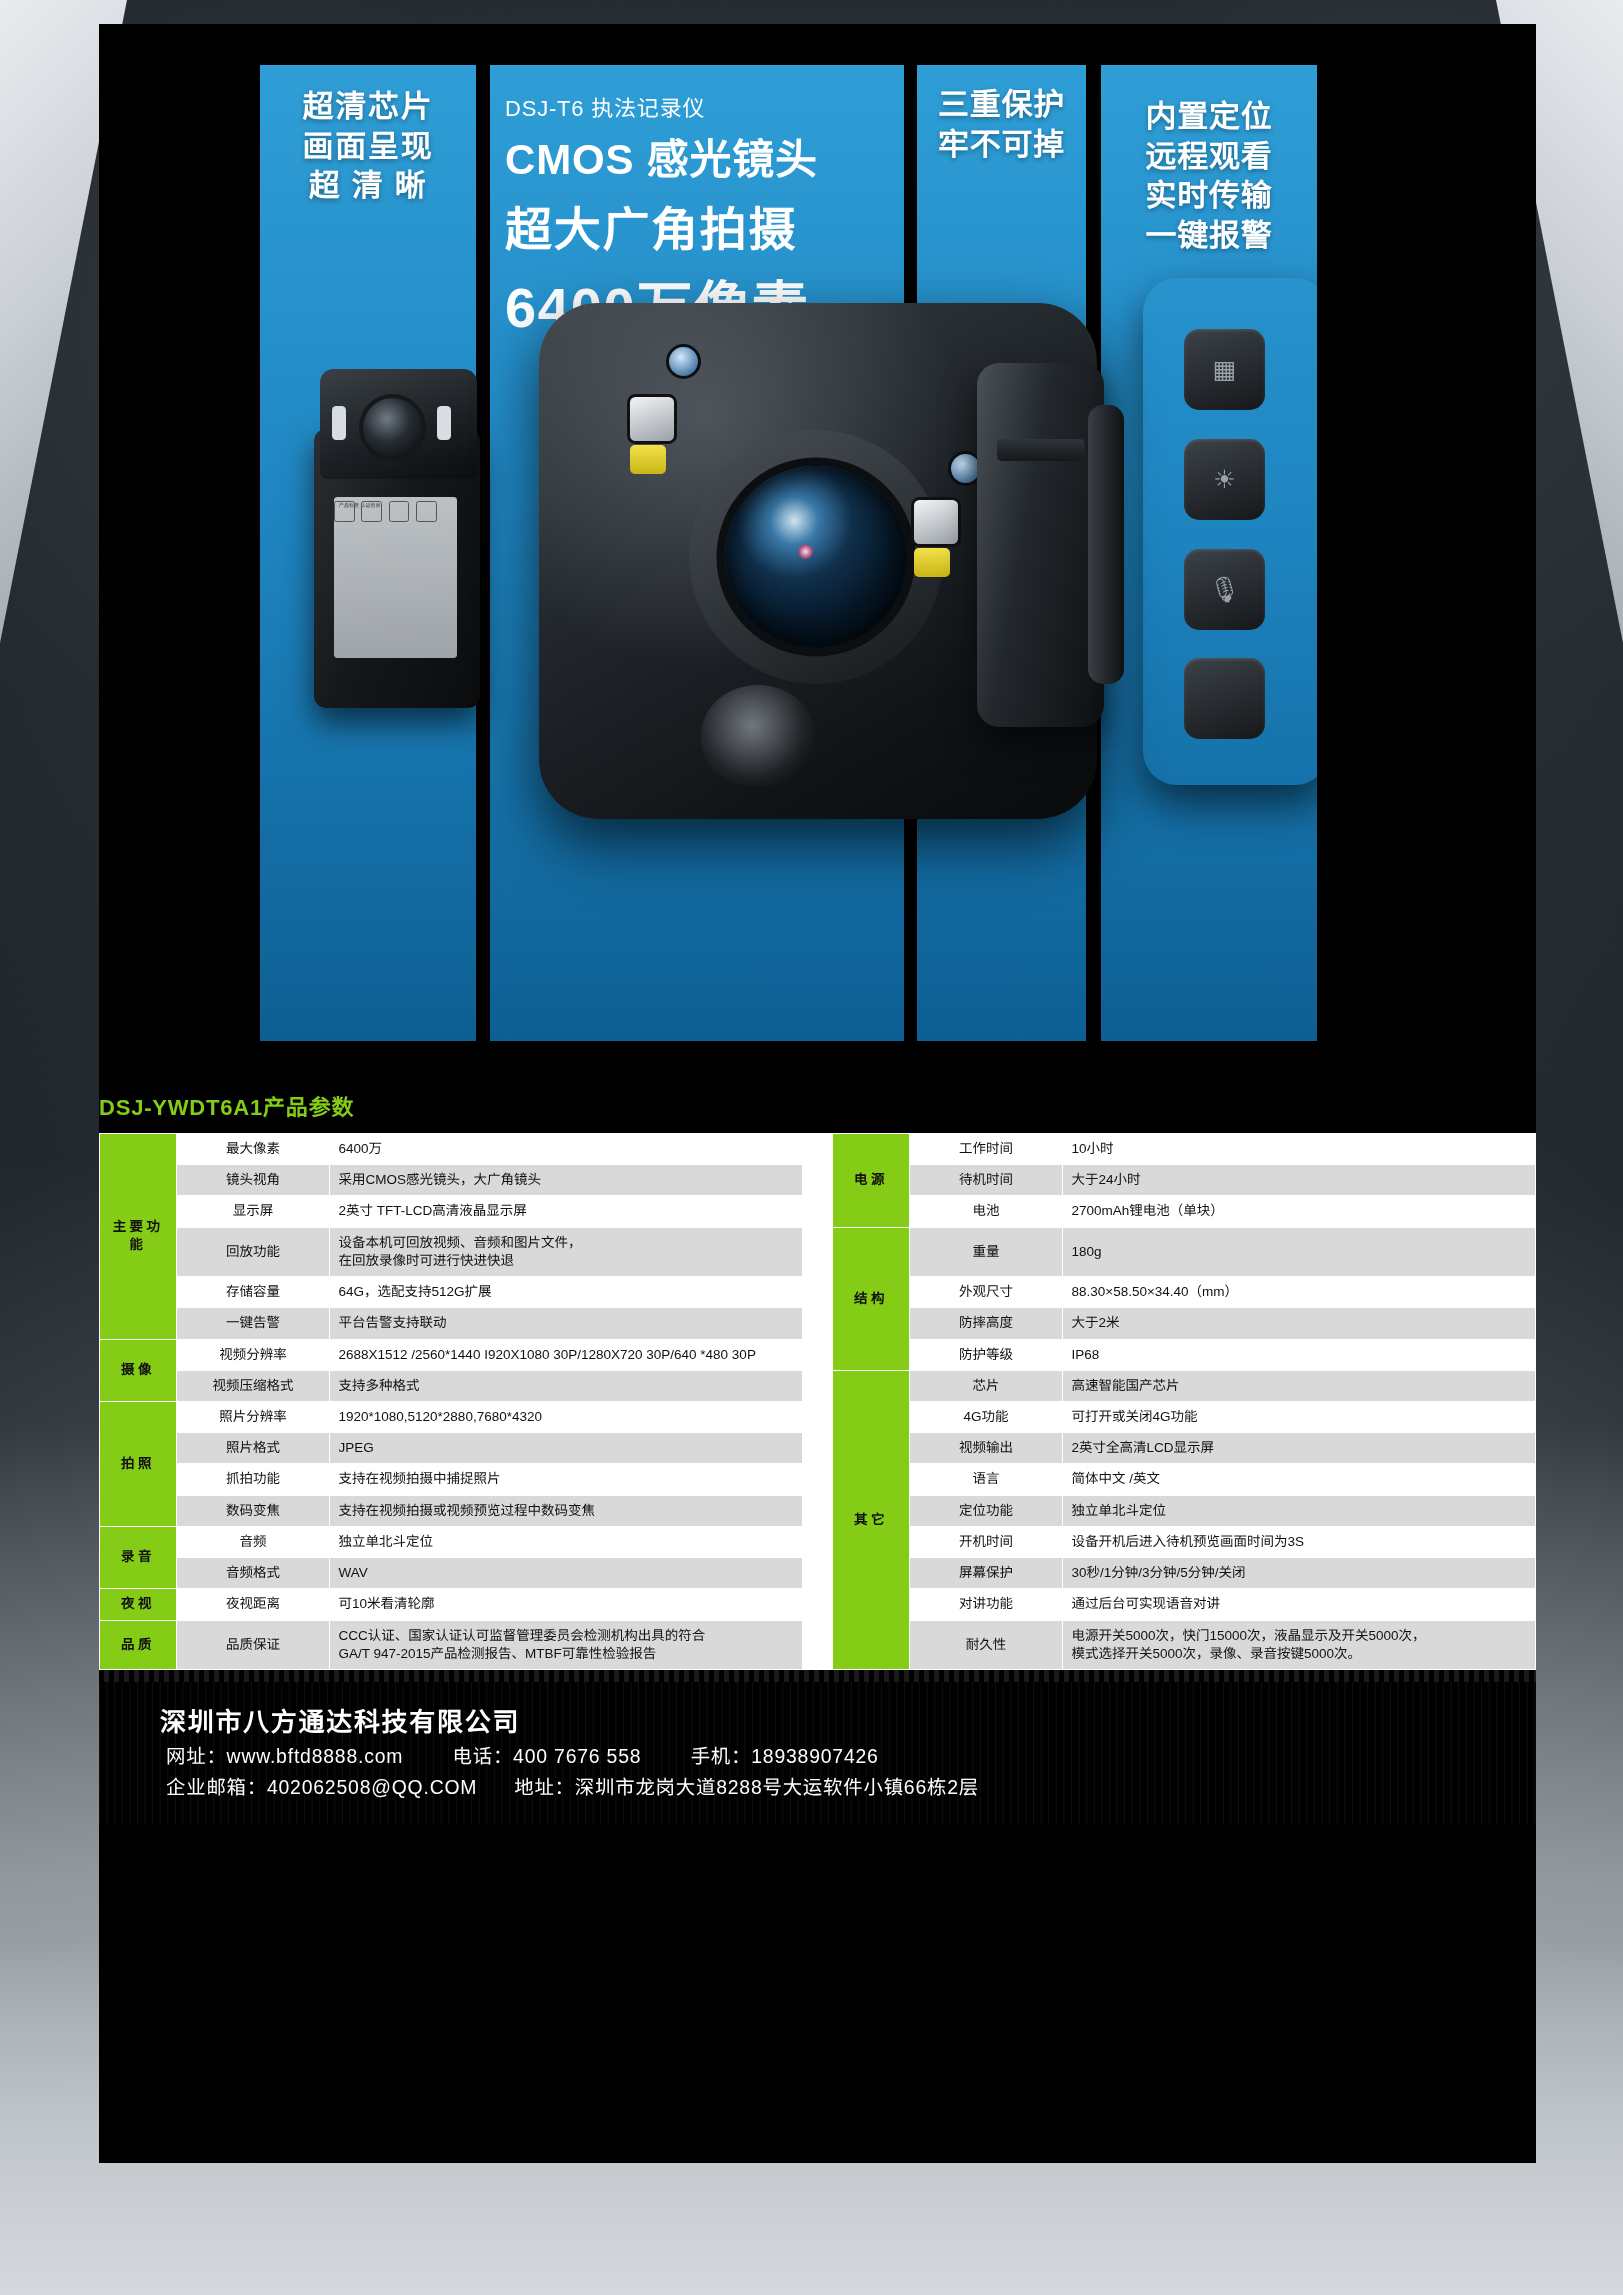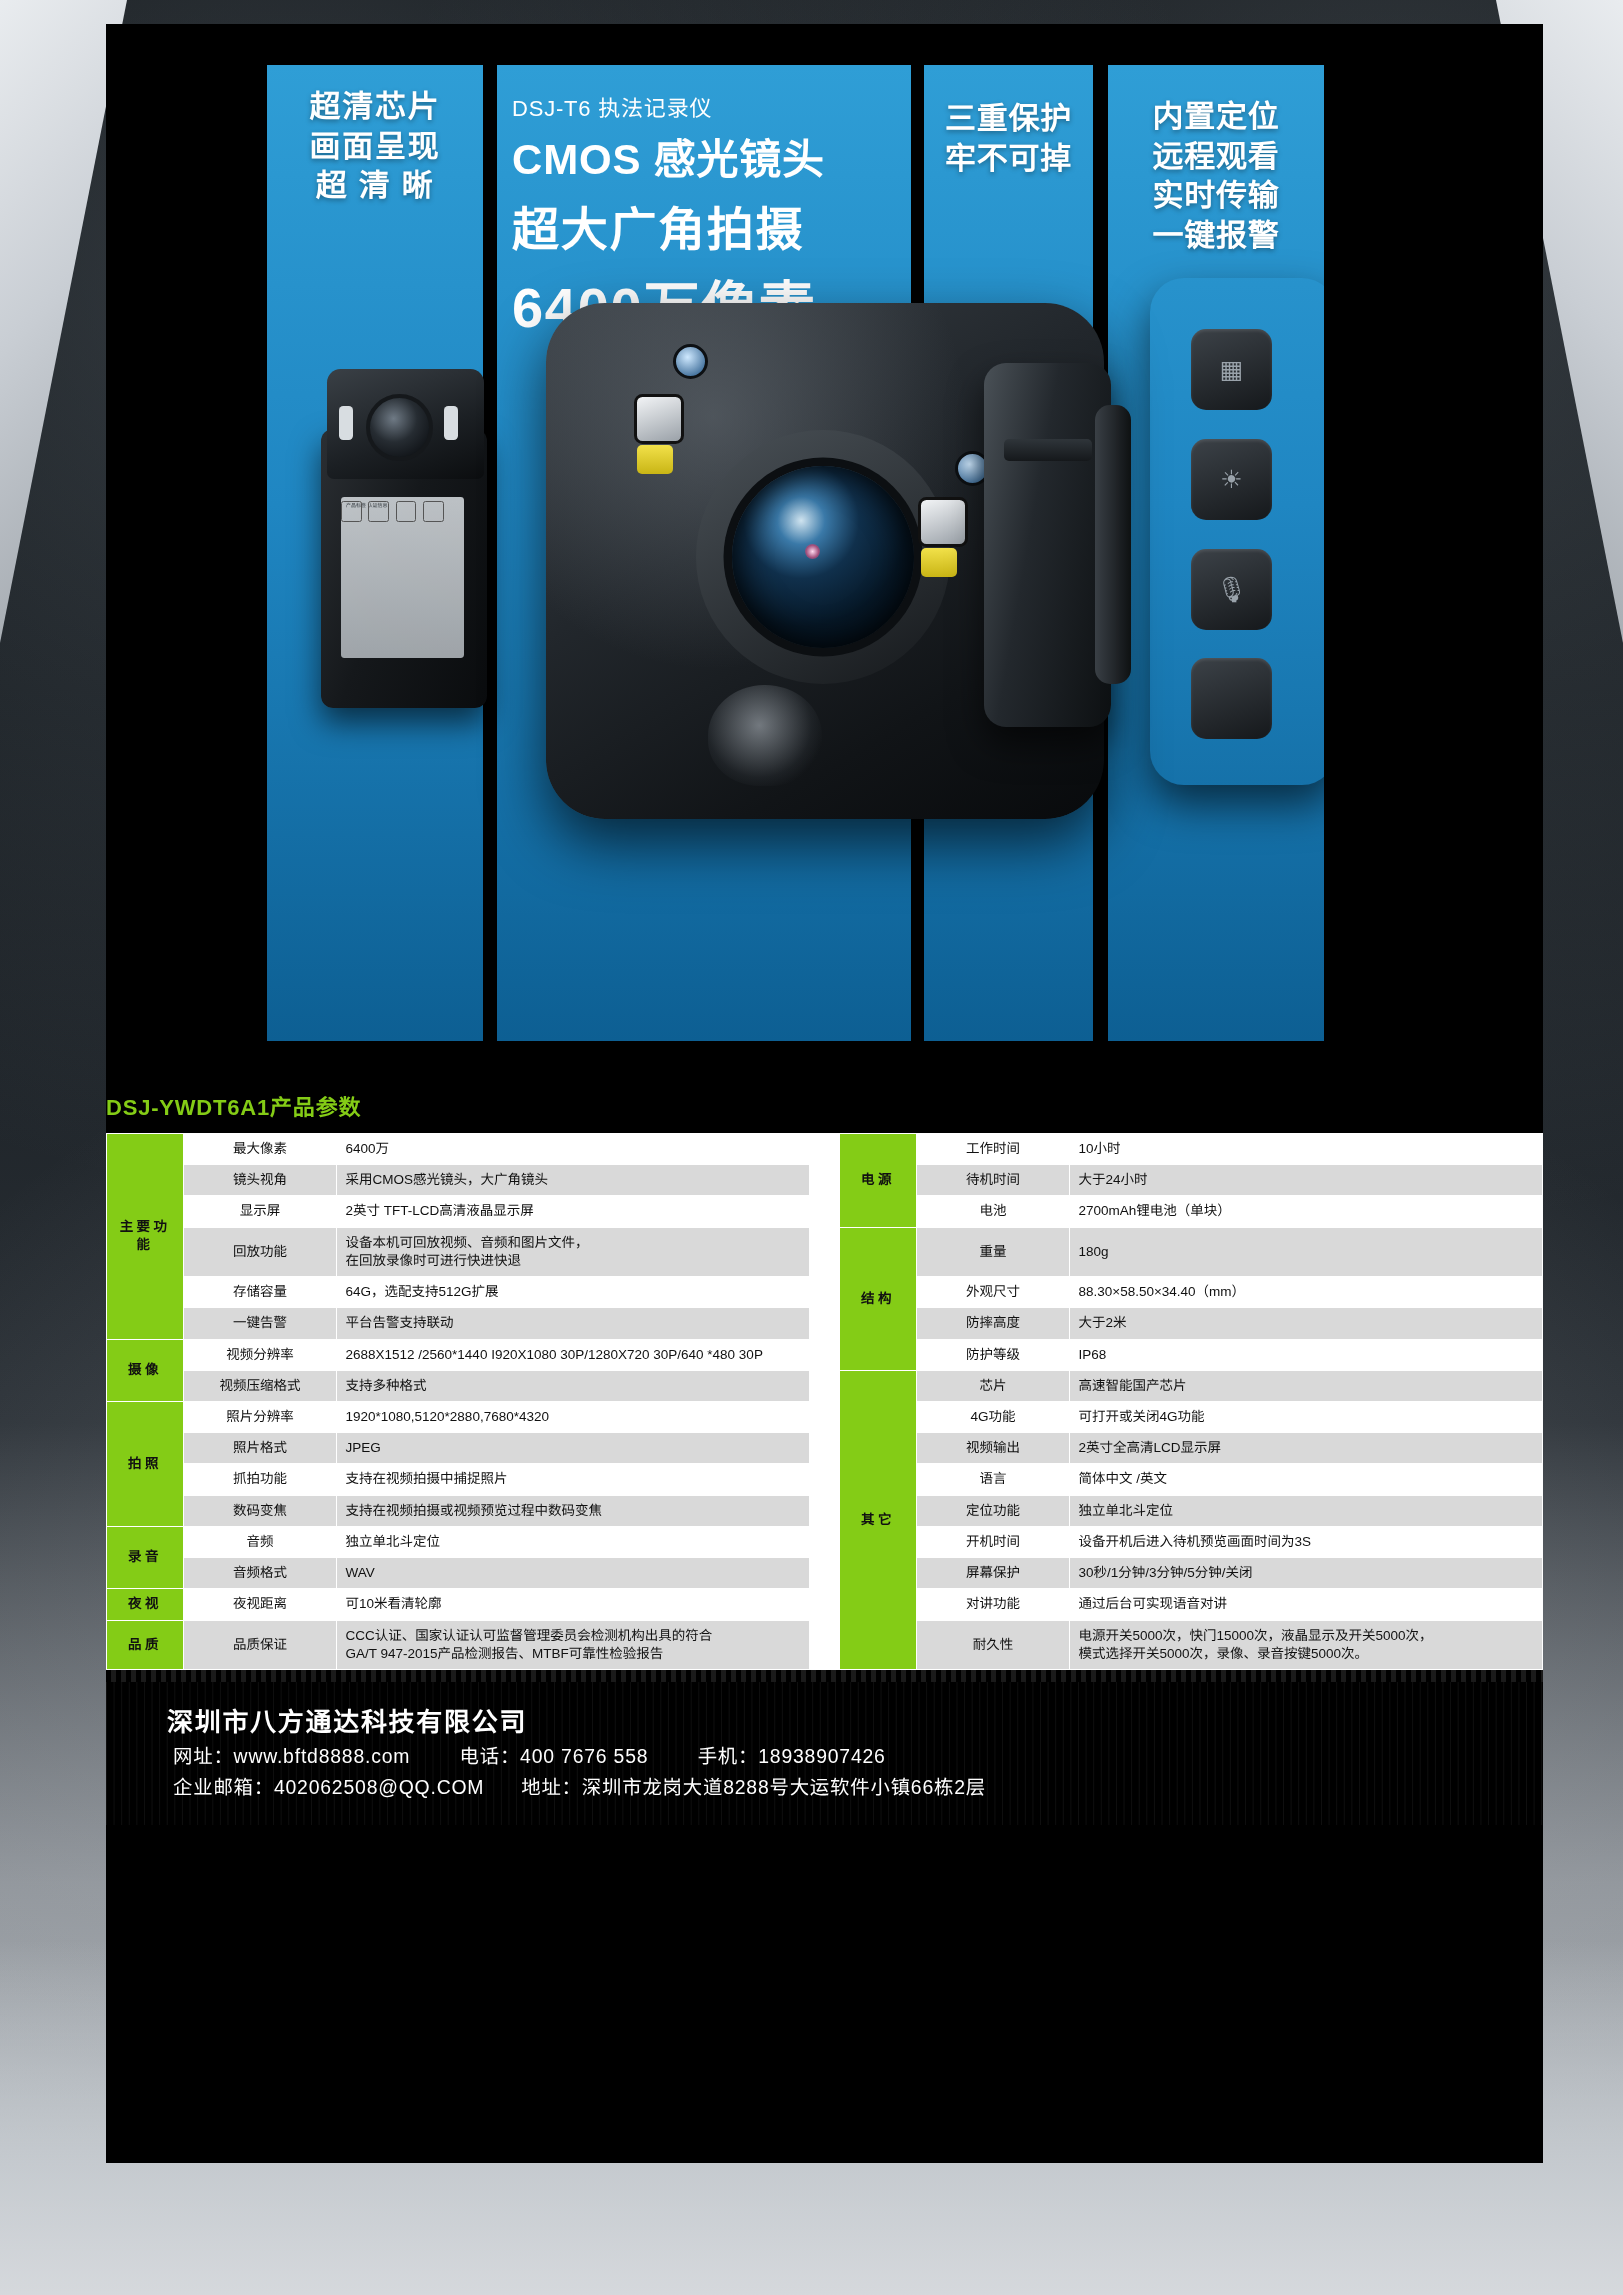--- a/index.html
+++ b/index.html
@@ -28,21 +28,21 @@
     background:linear-gradient(135deg,#e9ecef 0%,#c9ced4 45%,#9aa0a6 100%);
     clip-path:polygon(0 0,100% 0,0 100%);
   }
   .corner-r{
     position:absolute;right:0;top:0;width:127px;height:643px;
     background:linear-gradient(225deg,#e9ecef 0%,#c9ced4 45%,#9aa0a6 100%);
     clip-path:polygon(100% 0,0 0,100% 100%);
   }
   
   .sheet{
-    position:absolute;left:106px;top:24px;width:1437px;height:2139px;
+    position:absolute;left:99px;top:24px;width:1437px;height:2139px;
     background:#000;
   }
   
   .hero{
     position:relative;width:1437px;height:1053px;background:#000;
     overflow:hidden;
   }
   .panel{
     position:absolute;top:41px;bottom:36px;
     background:linear-gradient(to bottom,#2f9ed6 0%,#1f86c2 45%,#0d5f93 100%);
@@ -50,21 +50,21 @@
   .p1{left:161px;width:216px;}
   .p2{left:391px;width:414px;}
   .p3{left:818px;width:169px;}
   .p4{left:1002px;width:216px;}
 
   .panel .ptxt{
     position:relative;z-index:3;color:#fff;text-align:center;
     padding-top:22px;line-height:1.28;text-shadow:0 1.7px 5px rgba(0,0,0,.35);
   }
   .p1 .ptxt{font-size:31px;font-weight:bold;letter-spacing:1.7px;}
-  .p3 .ptxt{font-size:31px;font-weight:bold;letter-spacing:0.8px;padding-top:34px;}
+  .p3 .ptxt{font-size:31px;font-weight:bold;letter-spacing:0.8px;padding-top:20px;}
   .p4 .ptxt{font-size:31px;font-weight:bold;letter-spacing:0.8px;padding-top:32px;}
 
   .p2 .model{color:#fff;font-size:22px;padding:25px 0 3.4px 15px;letter-spacing:0.8px;}
   .p2 .l1{color:#fff;font-size:42px;font-weight:bold;padding-left:15px;letter-spacing:0.8px;}
   .p2 .l2{color:#fff;font-size:47px;font-weight:bold;padding-left:15px;letter-spacing:1.7px;margin-top:5px;}
   .p2 .l3{color:#fff;font-size:56px;font-weight:bold;padding-left:15px;letter-spacing:1.7px;margin-top:1.7px;}
 
   
   .dev-small{
     position:absolute;left:196px;top:304px;width:211px;height:397px;z-index:4;

